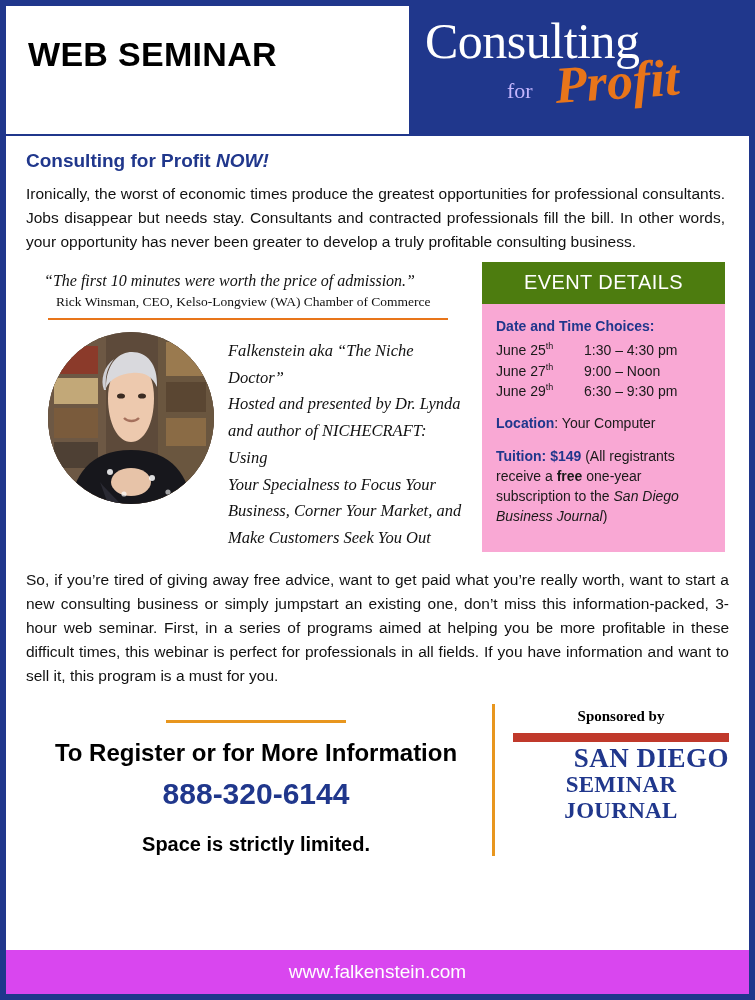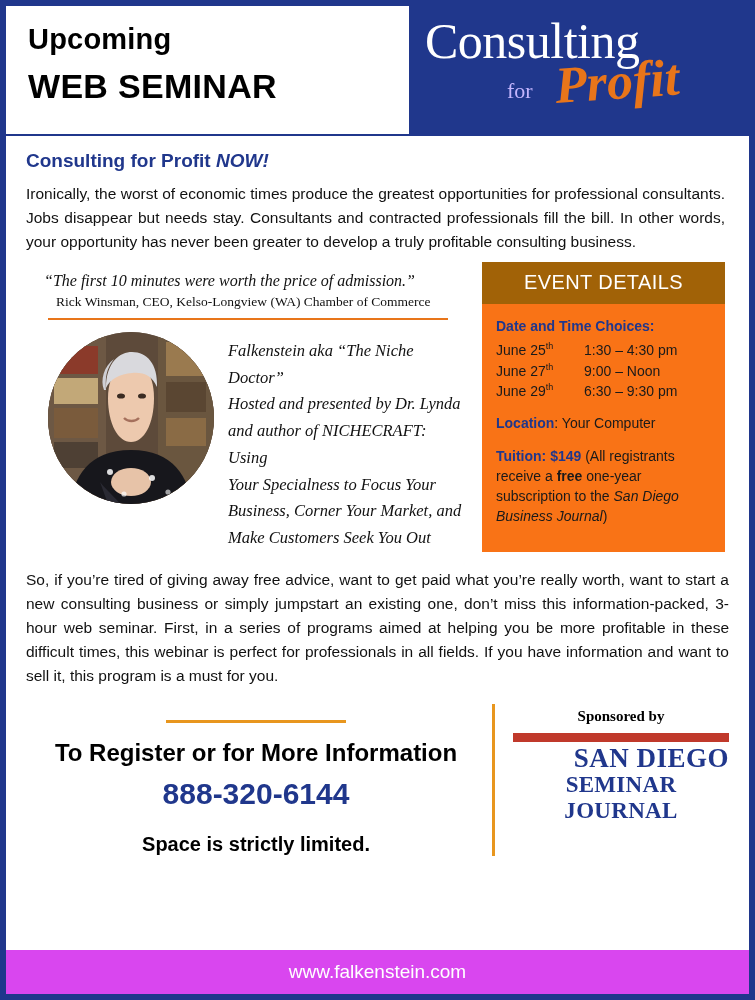--- a/index.html
+++ b/index.html
@@ -159,29 +159,29 @@
     color: #111111;
     padding-top: 6px;
   }
 
   
   .mid-right {
     flex: 1 1 auto;
     margin-top: -6px;
   }
   .ed-head {
-    background: #a16207;
+    background: #4d7c0f;
     color: #ffffff;
     font-size: 20px;
     text-align: center;
     padding: 9px 0 10px 0;
     letter-spacing: 0.4px;
   }
   .ed-body {
-    background: #f97316;
+    background: #f9a8d4;
     padding: 12px 12px 14px 14px;
     font-size: 14px;
     color: #1a1a1a;
     line-height: 1.45;
     min-height: 248px;
     box-sizing: border-box;
   }
   .ed-label {
     color: #20378c;
     font-weight: bold;
@@ -305,21 +305,20 @@
     font-size: 19px;
   }
 </style>
 </head>
 <body>
 
 <div class="flyer">
 
   <div class="header">
     <div class="header-left">
-      <div class="header-upcoming">Upcoming</div>
       <div class="header-seminar">WEB SEMINAR</div>
     </div>
     <div class="header-right">
       <div class="brand-consulting">Consulting</div>
       <div class="brand-for">for</div>
       <div class="brand-profit">Profit</div>
     </div>
   </div>
 
   <div class="body-wrap">

